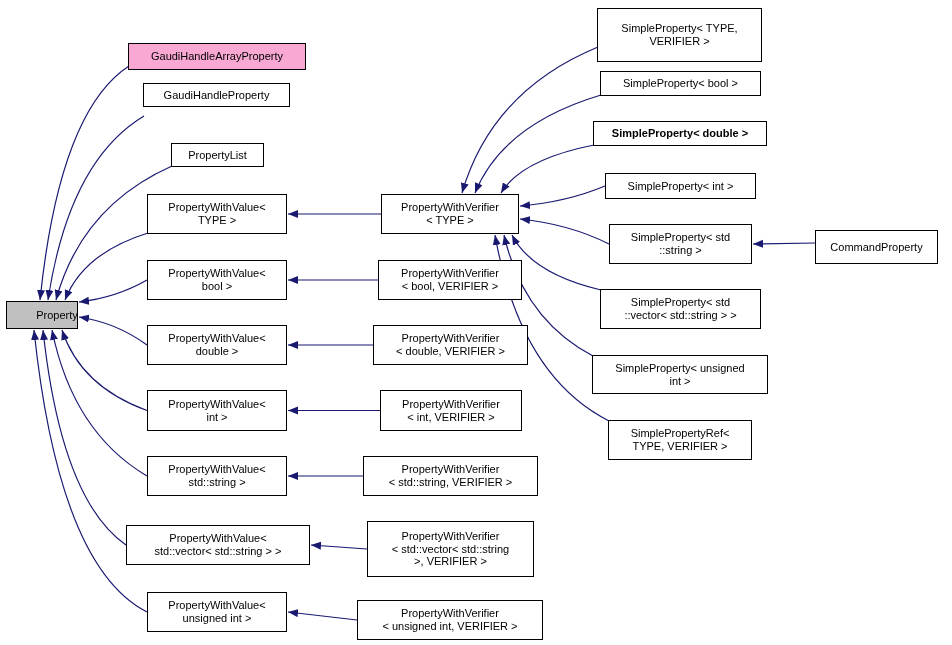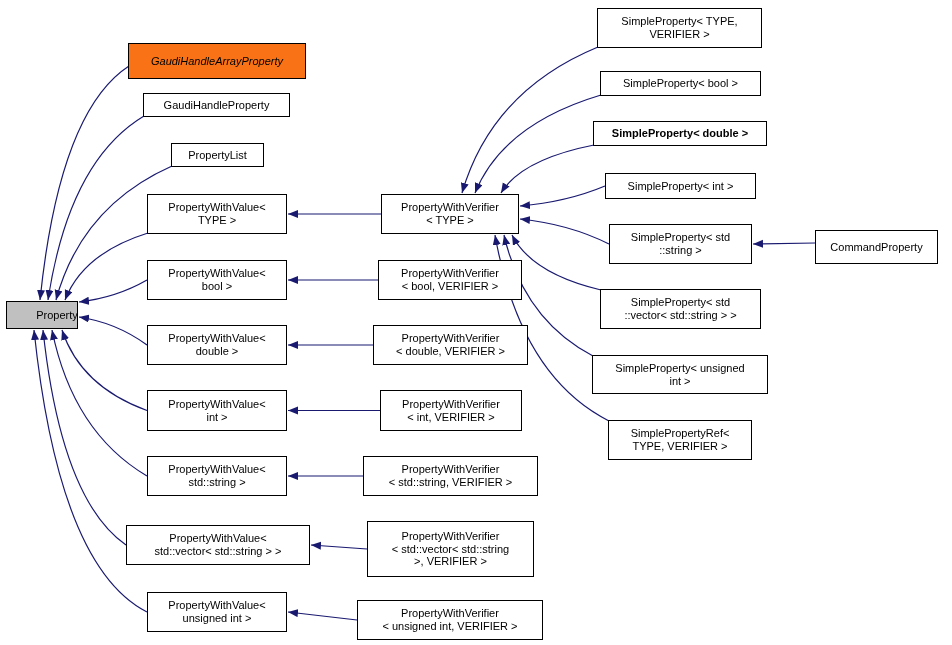--- a/index.html
+++ b/index.html
@@ -61,24 +61,24 @@
       <path d="M609,244 Q569.0,224.0 520,219" class="edge" stroke="#191970" marker-end="url(#arrowhead)"></path>
       <path d="M601,290 Q531.6,273.5 512,235" class="edge" stroke="#191970" marker-end="url(#arrowhead)"></path>
       <path d="M593,356 Q523.6,319.7 504,235" class="edge" stroke="#191970" marker-end="url(#arrowhead)"></path>
       <path d="M609,421 Q520.1,376.0 495,235" class="edge" stroke="#191970" marker-end="url(#arrowhead)"></path>
       <path d="M815,243 L753,244" class="edge" stroke="#191970" marker-end="url(#arrowhead)"></path>
     </svg>
   <div id="nodes-layer">
       <div class="node highlight" style="left: 6px; top: 301px; width: 72px; height: 28px; background: rgb(192, 192, 192); border-color: rgb(0, 0, 0); padding-left: 32px;">
         <span>Property</span>
       </div>
-      <div class="node" style="left: 128px; top: 43px; width: 178px; height: 36px; background: #f97316; border-color: rgb(0, 0, 0); font-style: italic;">
+      <div class="node" style="left: 128px; top: 43px; width: 178px; height: 27px; background: #f9a8d4; border-color: rgb(0, 0, 0);">
         <span>GaudiHandleArrayProperty</span>
       </div>
-      <div class="node" style="left: 143px; top: 93px; width: 147px; height: 24px; background: rgb(255, 255, 255); border-color: rgb(0, 0, 0);">
+      <div class="node" style="left: 143px; top: 83px; width: 147px; height: 24px; background: rgb(255, 255, 255); border-color: rgb(0, 0, 0);">
         <span>GaudiHandleProperty</span>
       </div>
       <div class="node" style="left: 171px; top: 143px; width: 93px; height: 24px; background: rgb(255, 255, 255); border-color: rgb(0, 0, 0);">
         <span>PropertyList</span>
       </div>
       <div class="node" style="left: 147px; top: 194px; width: 140px; height: 40px; background: rgb(255, 255, 255); border-color: rgb(0, 0, 0);">
         <span>PropertyWithValue&lt;
 TYPE &gt;</span>
       </div>
       <div class="node" style="left: 147px; top: 260px; width: 140px; height: 40px; background: rgb(255, 255, 255); border-color: rgb(0, 0, 0);">
@@ -127,21 +127,21 @@
       </div>
       <div class="node" style="left: 367px; top: 521px; width: 167px; height: 56px; background: rgb(255, 255, 255); border-color: rgb(0, 0, 0);">
         <span>PropertyWithVerifier
 &lt; std::vector&lt; std::string
 &gt;, VERIFIER &gt;</span>
       </div>
       <div class="node" style="left: 357px; top: 600px; width: 186px; height: 40px; background: rgb(255, 255, 255); border-color: rgb(0, 0, 0);">
         <span>PropertyWithVerifier
 &lt; unsigned int, VERIFIER &gt;</span>
       </div>
-      <div class="node" style="left: 597px; top: 8px; width: 165px; height: 40px; background: rgb(255, 255, 255); border-color: rgb(0, 0, 0);">
+      <div class="node" style="left: 597px; top: 8px; width: 165px; height: 54px; background: rgb(255, 255, 255); border-color: rgb(0, 0, 0);">
         <span>SimpleProperty&lt; TYPE,
 VERIFIER &gt;</span>
       </div>
       <div class="node" style="left: 600px; top: 71px; width: 161px; height: 25px; background: rgb(255, 255, 255); border-color: rgb(0, 0, 0);">
         <span>SimpleProperty&lt; bool &gt;</span>
       </div>
       <div class="node" style="left: 593px; top: 121px; width: 174px; height: 25px; background: rgb(255, 255, 255); border-color: rgb(0, 0, 0); font-weight: bold;">
         <span>SimpleProperty&lt; double &gt;</span>
       </div>
       <div class="node" style="left: 605px; top: 173px; width: 151px; height: 26px; background: rgb(255, 255, 255); border-color: rgb(0, 0, 0);">

